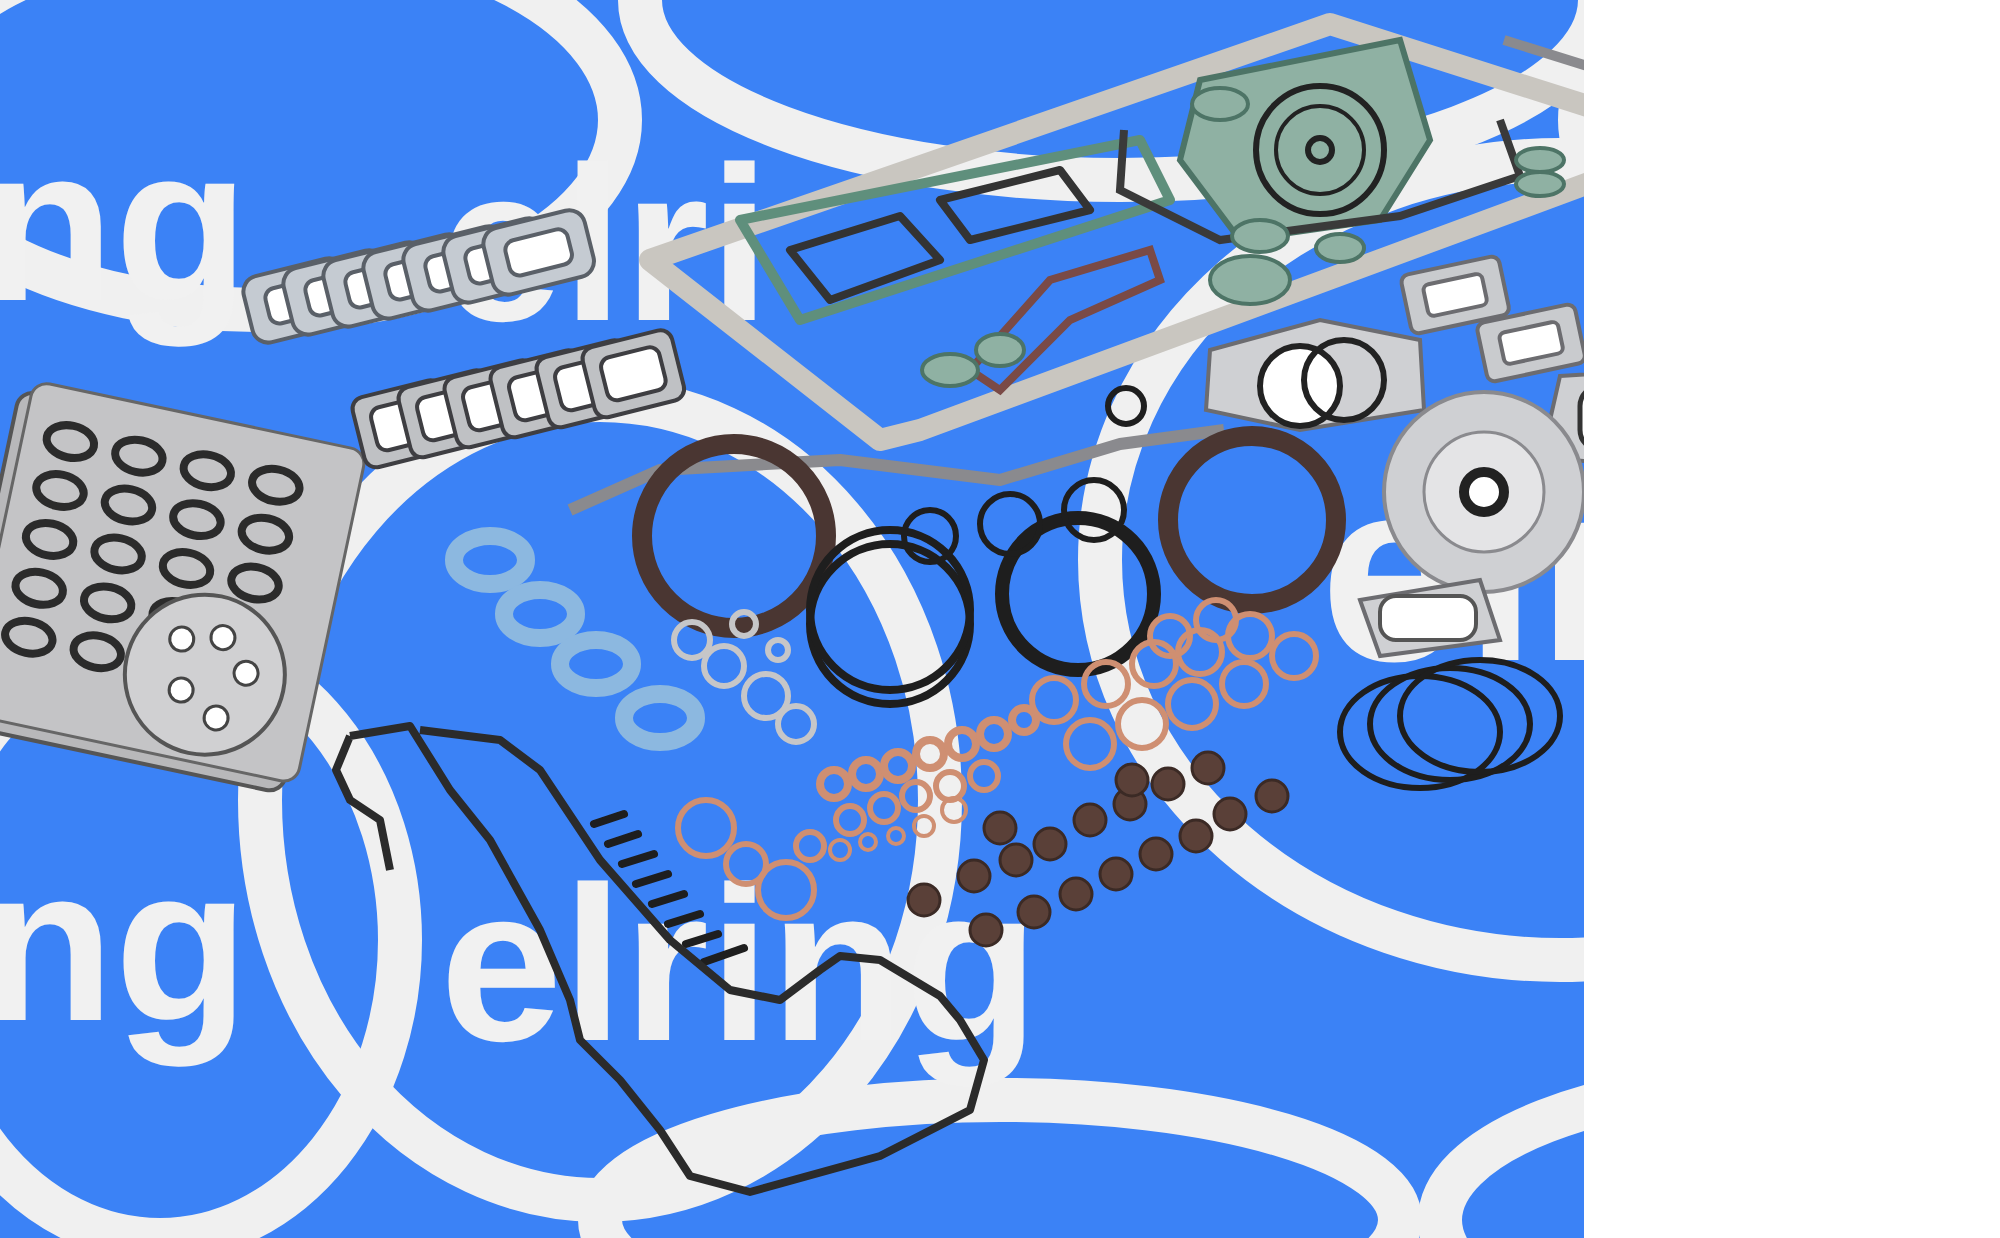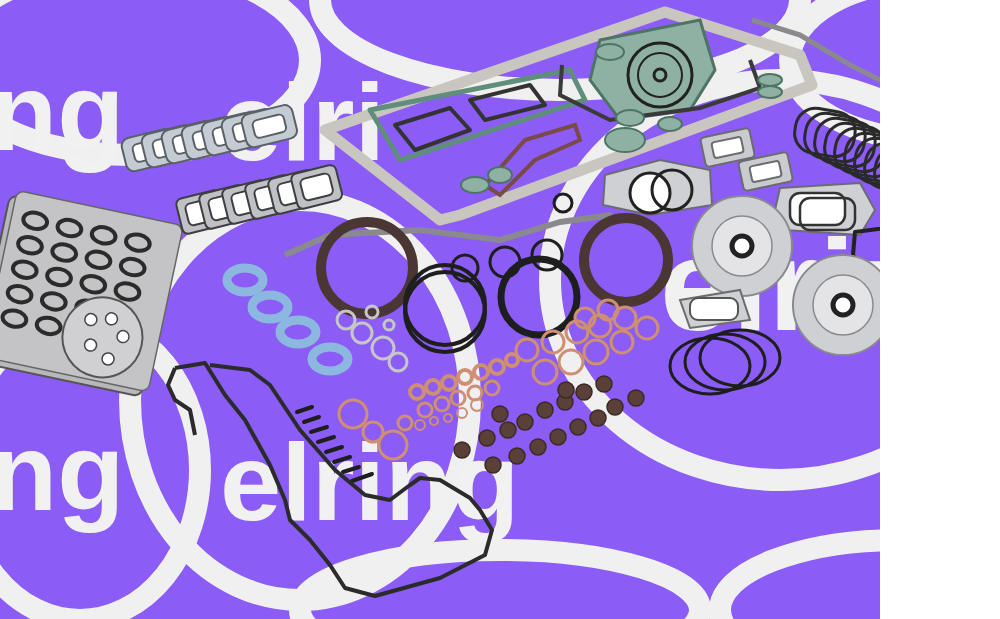--- a/index.html
+++ b/index.html
@@ -1,16 +1,16 @@
 <!DOCTYPE html>
 <html><head>
 <meta charset="utf-8">
 <style>
   html, body { margin: 0; padding: 0; background: #ffffff; }
-  #stage { position: relative; width: 880px; height: 619px; overflow: hidden; background: #8b5cf6; font-family: "Liberation Sans", sans-serif; }
+  #stage { position: relative; width: 792px; height: 619px; overflow: hidden; background: #3b82f6; font-family: "Liberation Sans", sans-serif; }
   #stage svg { position: absolute; left: 0; top: 0; }
   .wm-text { font-family: "Liberation Sans", sans-serif; font-weight: bold; fill: #f1f1f1; }
 </style>
 </head>
 <body>
 
 <div id="stage">
 
   <svg width="1000" height="619" viewBox="0 0 1000 619">
 

